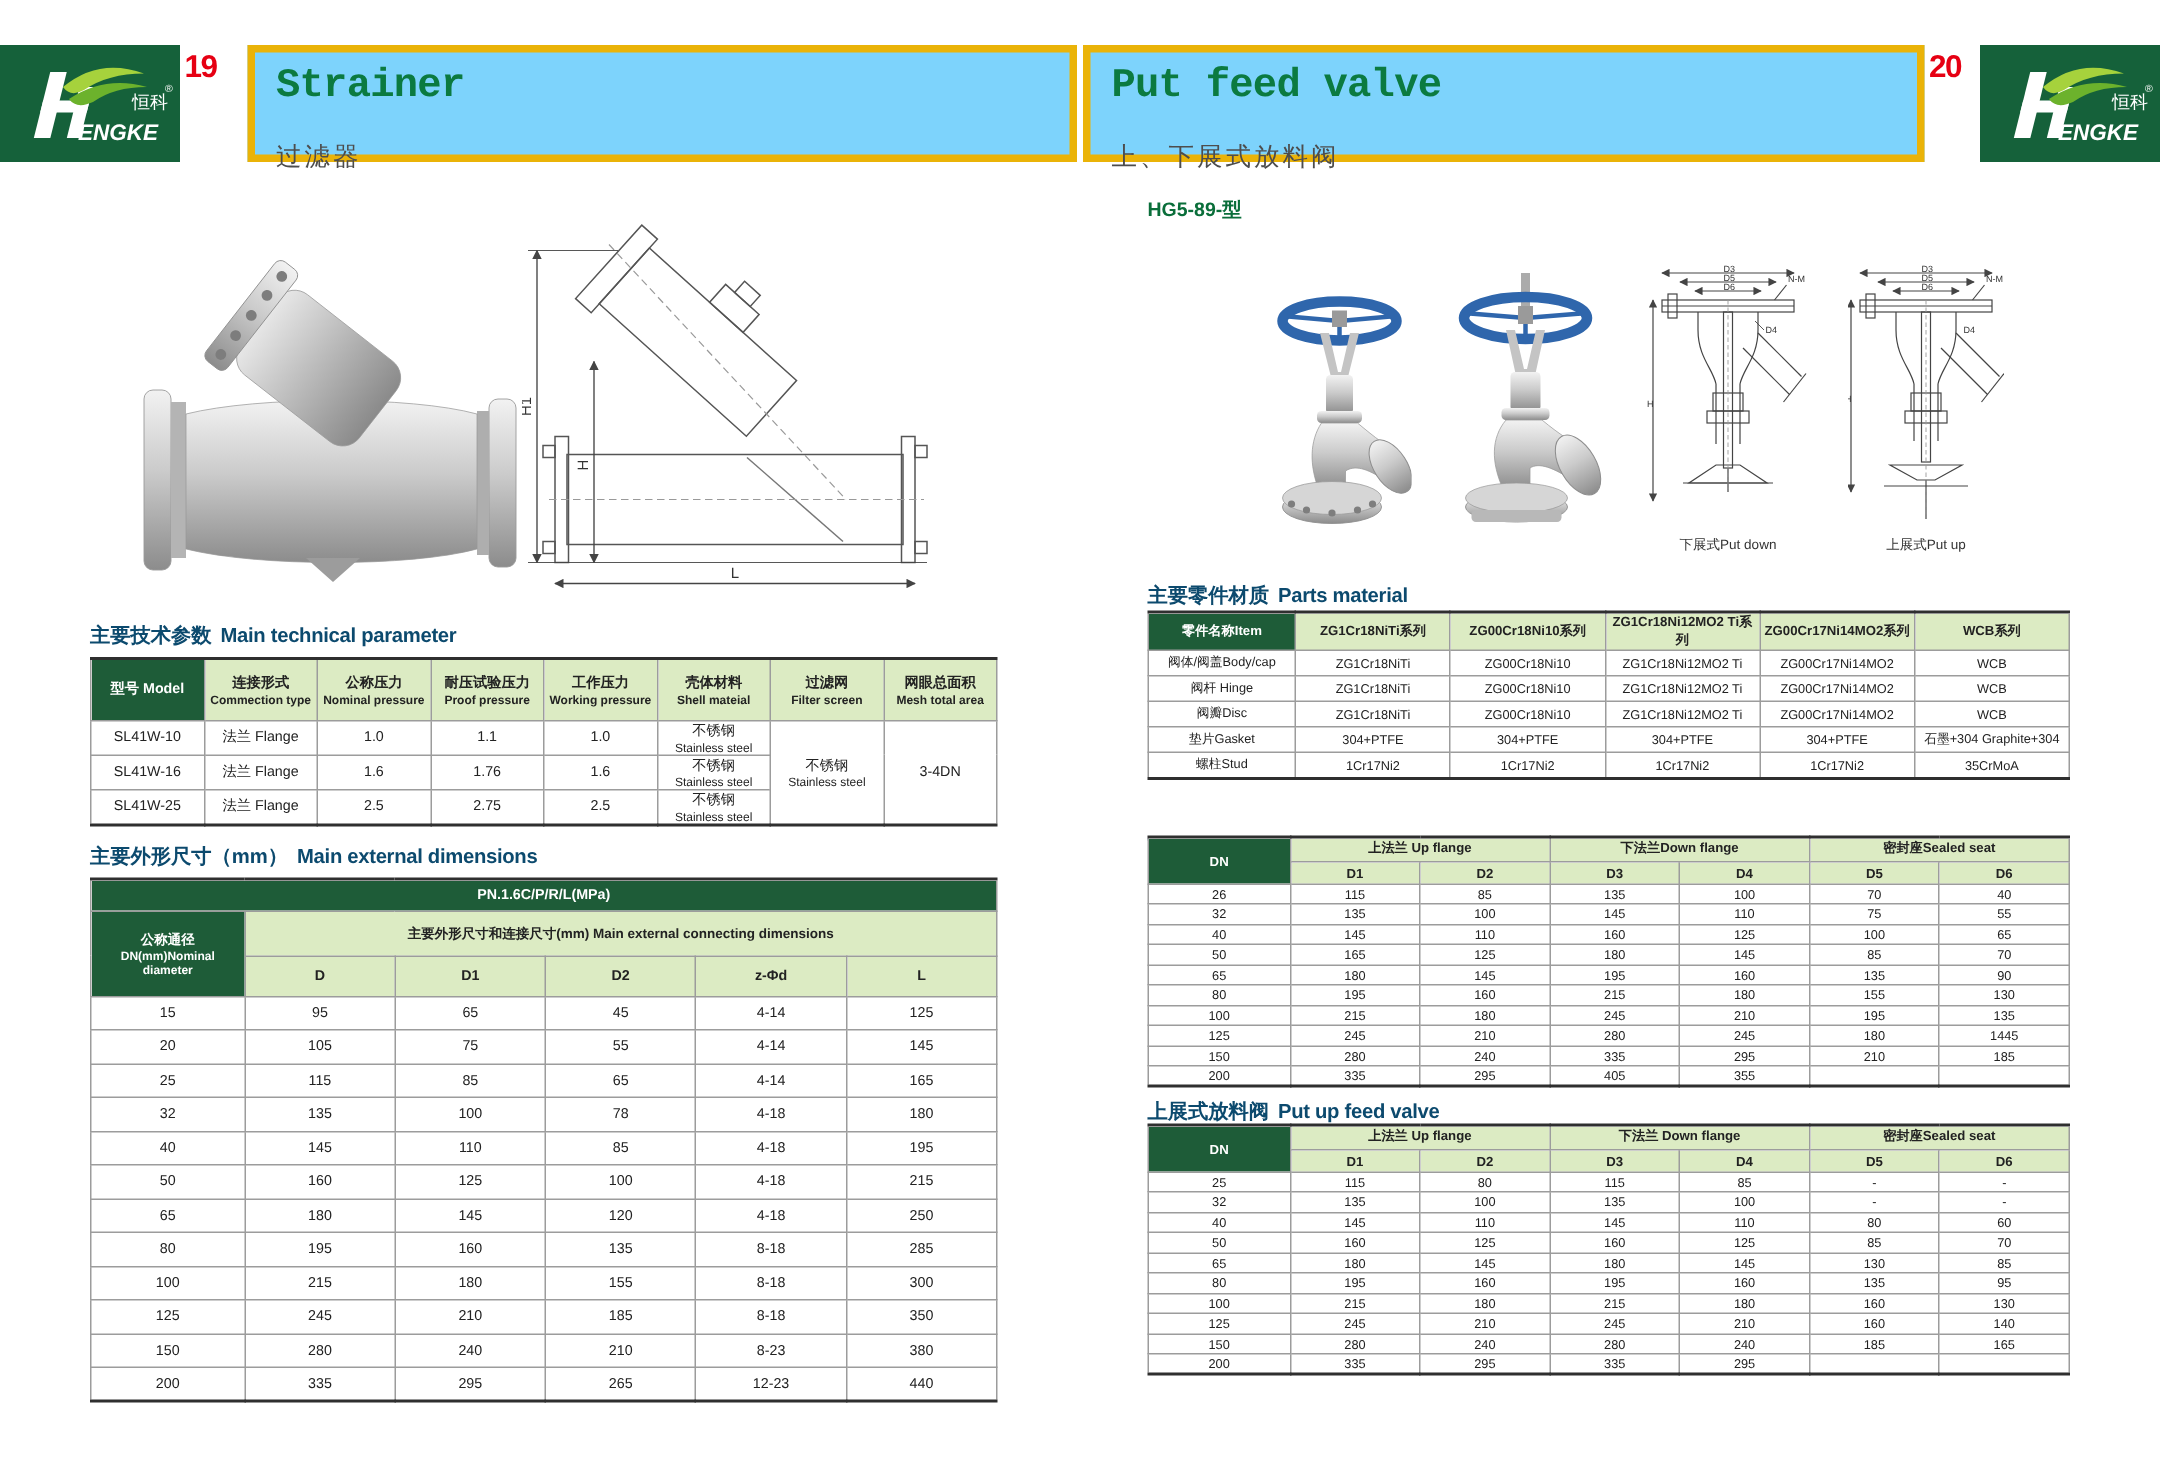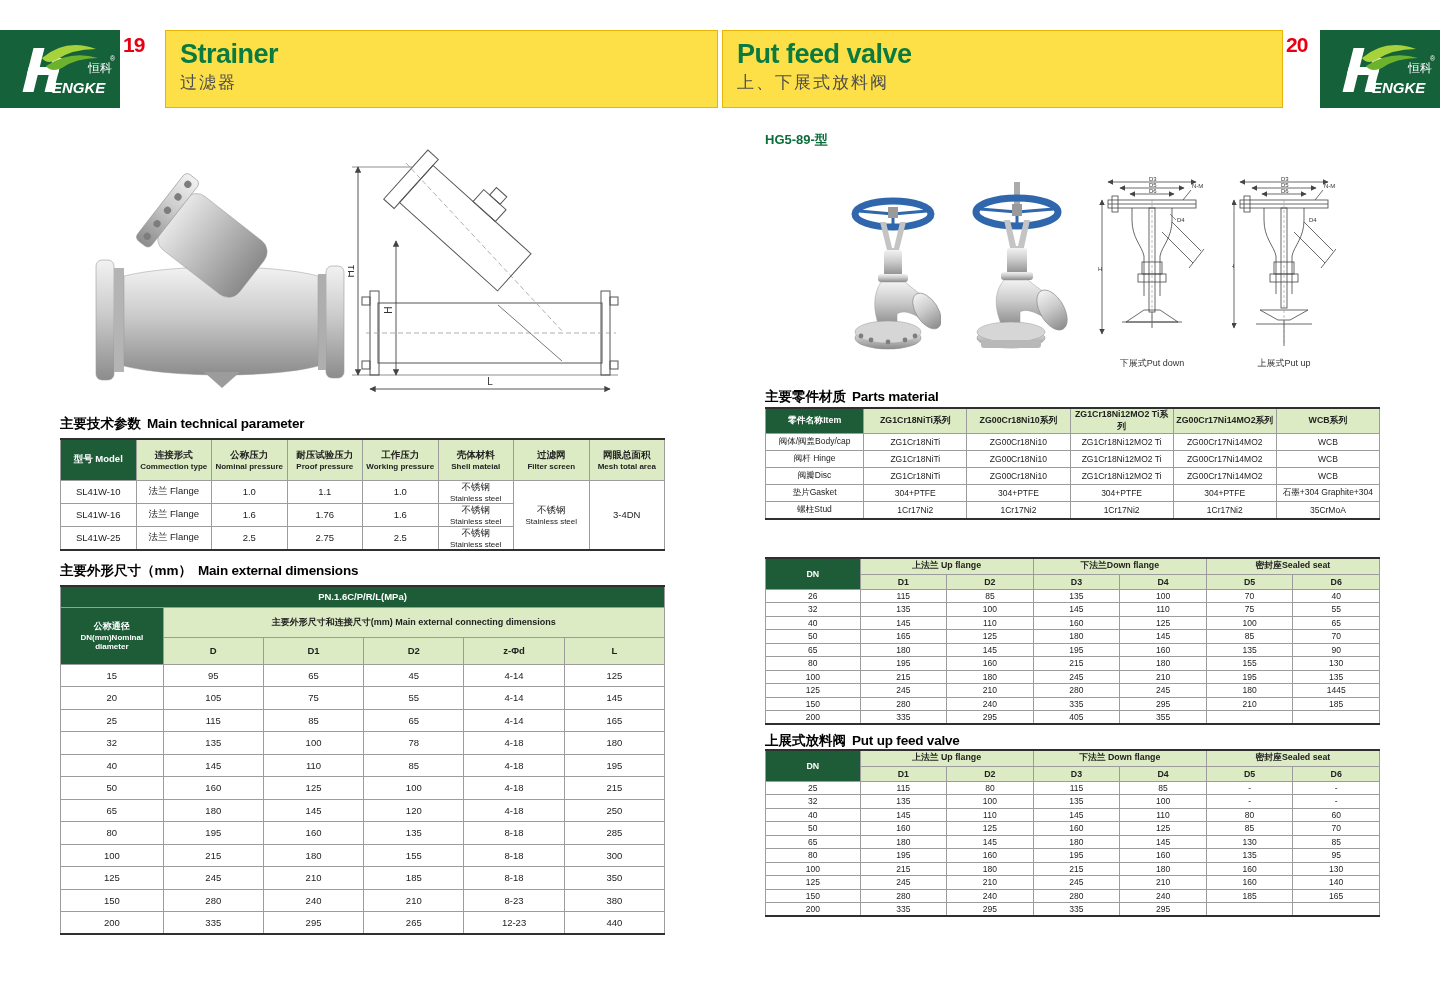--- a/index.html
+++ b/index.html
@@ -3,26 +3,26 @@
 <meta charset="utf-8">
 <style>
   * { margin:0; padding:0; box-sizing:border-box; }
   html,body { background:#fff; }
   body { width:1440px; height:984px; font-family:"Liberation Sans",sans-serif; position:relative; overflow:hidden; }
   .abs { position:absolute; }
 
   
   .logo-box { position:absolute; top:30px; width:120px; height:78px; background:#15613a; }
   .pagenum { position:absolute; top:33px; color:#e60013; font-weight:bold; font-size:21px; letter-spacing:-1px; }
-  .title-box { position:absolute; top:30px; height:78px; border:1px solid #eab308; background:#fde047; padding:9px 0 0 14px; }
+  .title-box { position:absolute; top:30px; height:78px; border:5px solid #eab308; background:#7dd3fc; padding:9px 0 0 14px;font-family:Liberation Mono, monospace; }
   .title-en { color:#0b7a40; font-weight:bold; font-size:27px; line-height:1.1; letter-spacing:-0.5px; }
-  .title-zh { color:#4d4d4d; font-size:17px; letter-spacing:2px; margin-top:1px; }
+  .title-zh { color:#4d4d4d; font-size:17px; letter-spacing:2px; margin-top:19px; }
 
   
-  .sec-title { position:absolute; color:#000000; font-weight:bold; font-size:13.5px; white-space:nowrap; }
+  .sec-title { position:absolute; color:#0c4a6e; font-weight:bold; font-size:13.5px; white-space:nowrap; }
   .sec-title .en { margin-left:6px; letter-spacing:-0.2px; }
   .model-label { position:absolute; color:#0a6e3a; font-weight:bold; font-size:13px; }
 
   
   .t { position:absolute; border-collapse:collapse; table-layout:fixed; background:#fff;
        border-top:2px solid #2f2f2f; border-bottom:2px solid #2f2f2f; }
   .t th,.t td { border:1px solid #9c9c9c; text-align:center; vertical-align:middle; padding:0 2px; color:#222; overflow:hidden; }
   .t th { background:#dcebc3; font-weight:bold; }
   .t td { background:#fff; font-weight:normal; }
   .t .dk { background:#1e5c38; color:#fff; }

